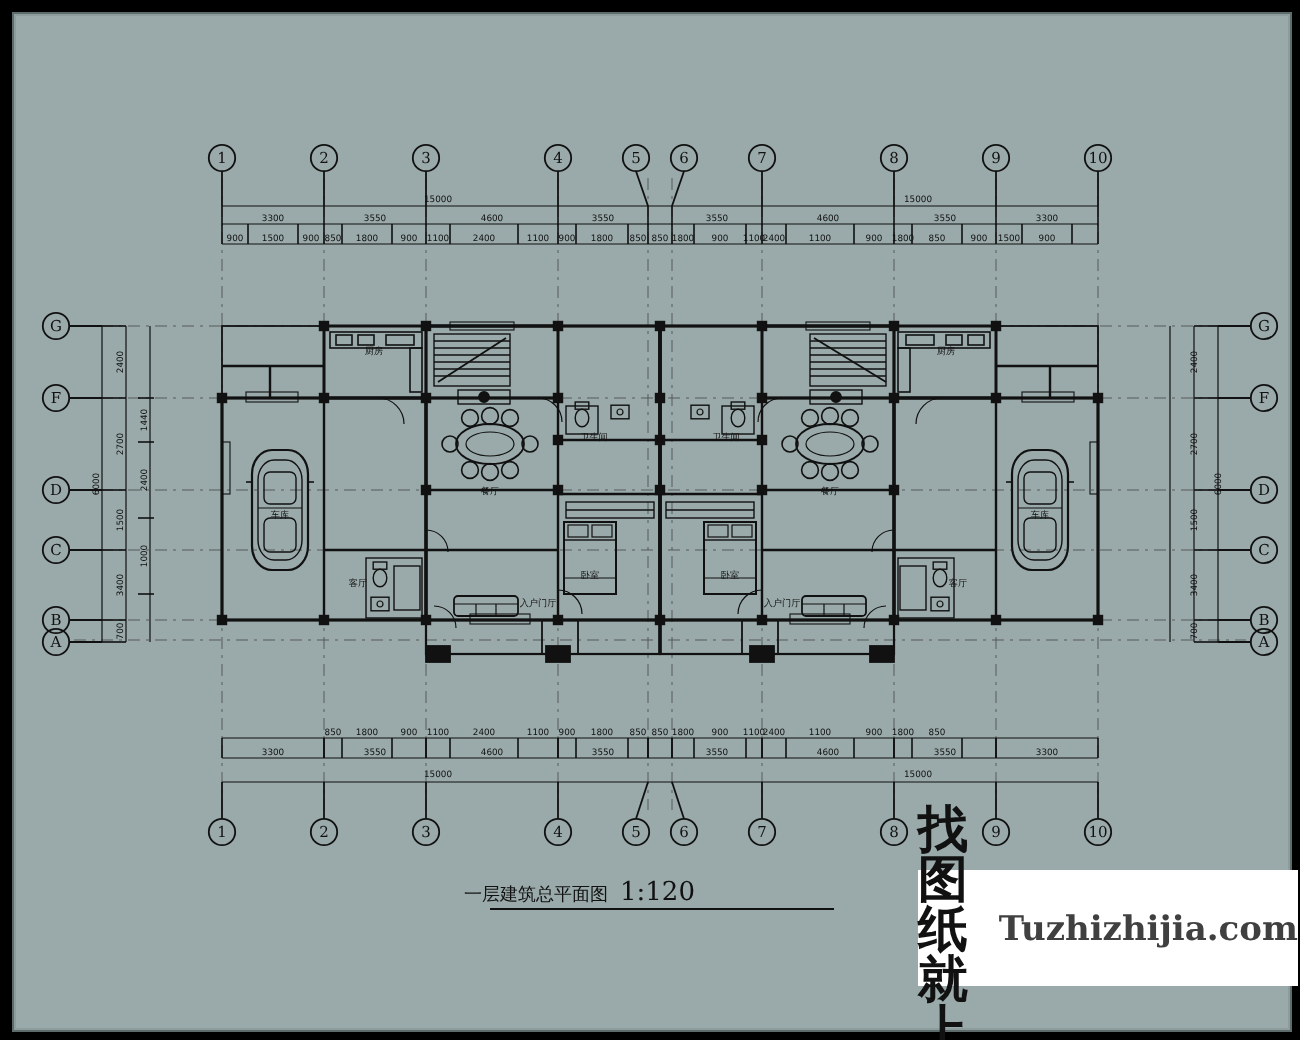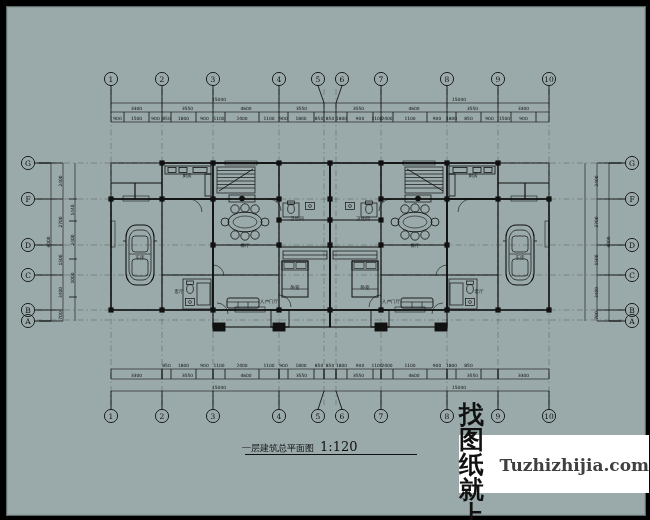--- a/index.html
+++ b/index.html
@@ -6,21 +6,21 @@
   body{width:650px;height:520px;overflow:hidden;font-family:"Liberation Sans",sans-serif;}
   #root{position:relative;width:650px;height:520px;background:#000;}
   #frame{position:absolute;left:6px;top:6px;width:638px;height:508px;background:#9aa9a9;
          border:1px solid #5d6b6b;box-shadow:inset 0 0 0 1px #8d9c9c;}
   #sheet{position:absolute;left:0;top:0;width:638px;height:508px;}
   svg{display:block;}
   .wm{position:absolute;left:452px;top:428px;width:190px;height:58px;background:#fff;
       display:flex;flex-direction:row;align-items:center;justify-content:center;}
   .wm .cn{font-family:"DejaVu Sans",sans-serif;font-size:25px;font-weight:700;color:#111;letter-spacing:3px;line-height:1;}
   .wm .en{font-family:"DejaVu Serif",serif;font-size:17px;font-weight:700;color:#404040;line-height:1.1;margin-top:2px;}
-  .ttl{position:absolute;left:235px;top:430px;white-space:nowrap;}
+  .ttl{position:absolute;left:225px;top:430px;white-space:nowrap;}
   .ttl .t1{font-family:"DejaVu Sans",sans-serif;font-size:9px;color:#111;letter-spacing:0px;}
   .ttl .t2{font-family:"DejaVu Serif",serif;font-size:13px;color:#111;margin-left:6px;}
   .ttlrule{position:absolute;left:238px;top:447px;width:172px;height:0;border-top:1.6px solid #111;}
 </style>
 </head>
 <body>
 
 <div id="root">
   <div id="frame">
 

